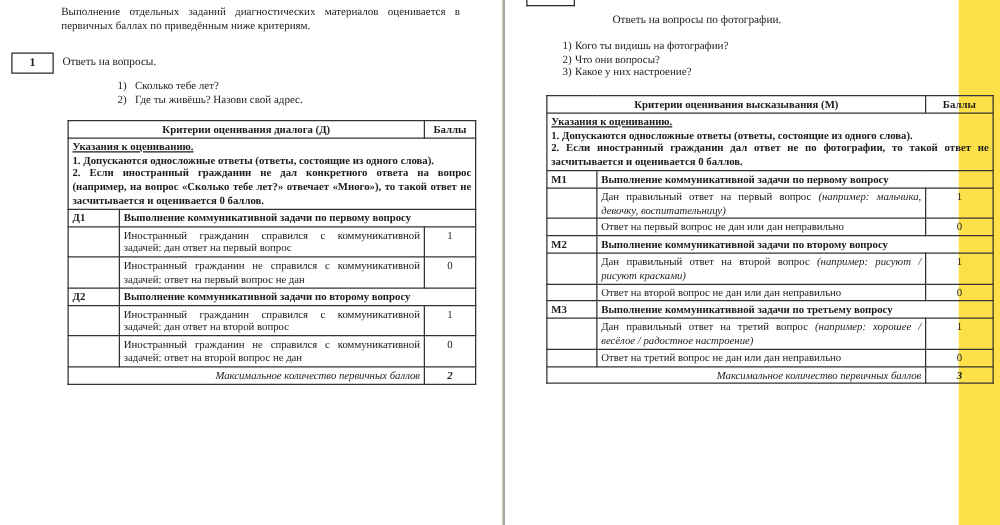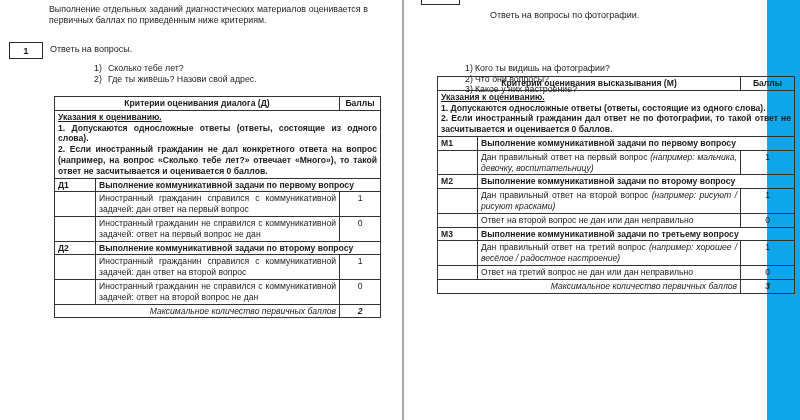--- a/index.html
+++ b/index.html
@@ -1,36 +1,36 @@
 <!DOCTYPE html>
 <html><head>
 <meta charset="utf-8">
 <style>
   html,body{margin:0;padding:0;background:#ffffff;}
-  #screen{position:relative;width:800px;height:420px;background:#0ea5e9;overflow:hidden;
-          font-family:Liberation Sans, sans-serif;color:#1c1c1c;}
+  #screen{position:relative;width:800px;height:420px;background:#fde047;overflow:hidden;
+          font-family:Liberation Serif, serif;color:#1c1c1c;}
   .page{position:absolute;top:0;height:420px;background:#ffffff;}
   #page-left{left:0;width:402px;}
   #page-right{left:404px;width:363px;}
   #divider{position:absolute;left:402px;top:0;width:2px;height:420px;background:#a8a8a8;}
 
   .intro{position:absolute;left:49px;top:4px;width:319px;font-size:8.8px;line-height:11px;text-align:justify;}
 
   .taskbox{position:absolute;border:1.5px solid #2a2a2a;display:flex;align-items:center;justify-content:center;
            font-weight:bold;font-size:9.5px;background:#fff;}
   #task1-box{left:9px;top:42px;width:32px;height:15px;}
   #task2-box{left:17px;top:0;width:37px;height:4px;border-top:none;}
 
   .task-instruction{position:absolute;font-size:9px;}
   #task1-instruction{left:50px;top:44px;}
   #task2-instruction{left:86px;top:10px;}
 
   .questions{position:absolute;font-size:8.8px;}
   #questions-left{left:52px;top:63px;line-height:11.3px;margin-left:42px;}
-  #questions-right{left:61px;top:31px;line-height:10.5px;margin-top:32px;}
+  #questions-right{left:46px;top:31px;line-height:10.5px;}
   .q-row{white-space:nowrap;}
   #questions-left .q-num{display:inline-block;width:14px;}
   #questions-right .q-num{display:inline-block;width:10px;}
 
   table.tbl{position:absolute;border-collapse:collapse;font-size:8.6px;line-height:10.8px;
             table-layout:fixed;border:1.5px solid #262626;}
   #table-dialog{left:42px;top:96px;width:326px;margin-left:12px;}
   #table-monologue{left:33px;top:76px;width:357px;}
   .tbl td{border:1px solid #333;padding:1px 3px;vertical-align:top;overflow:hidden;}
   .t-head{font-weight:bold;text-align:center;padding:1px 2px;}
@@ -163,20 +163,25 @@
       <tr>
         <td class="code-cell">М1</td>
         <td colspan="2" class="sec-title">Выполнение коммуникативной задачи по первому вопросу</td>
       </tr>
       <tr>
         <td></td>
         <td class="crit-text"><span>Дан правильный ответ на первый вопрос</span> <span class="ex">(например: мальчика, девочку, воспитательницу)</span></td>
         <td class="score-cell">1</td>
       </tr>
       <tr>
+        <td></td>
+        <td class="crit-text">Ответ на первый вопрос не дан или дан неправильно</td>
+        <td class="score-cell">0</td>
+      </tr>
+      <tr>
         <td class="code-cell">М2</td>
         <td colspan="2" class="sec-title">Выполнение коммуникативной задачи по второму вопросу</td>
       </tr>
       <tr>
         <td></td>
         <td class="crit-text"><span>Дан правильный ответ на второй вопрос</span> <span class="ex">(например: рисуют / рисуют красками)</span></td>
         <td class="score-cell">1</td>
       </tr>
       <tr>
         <td></td>

